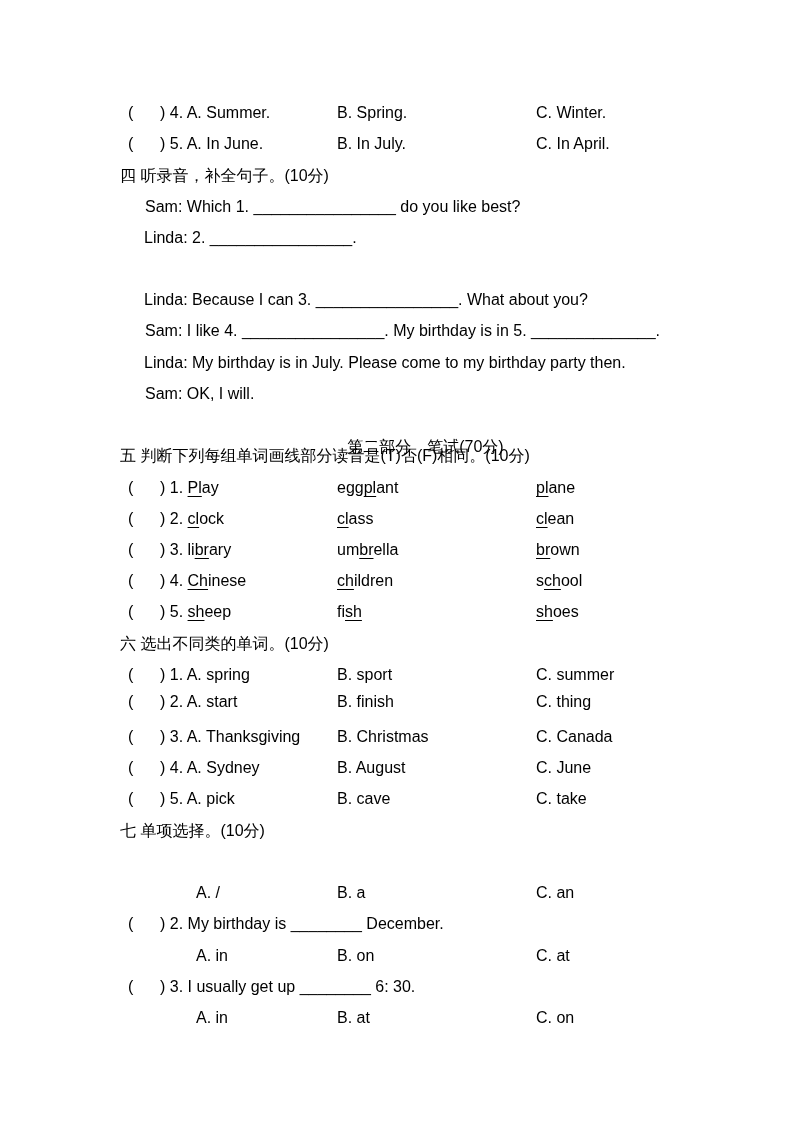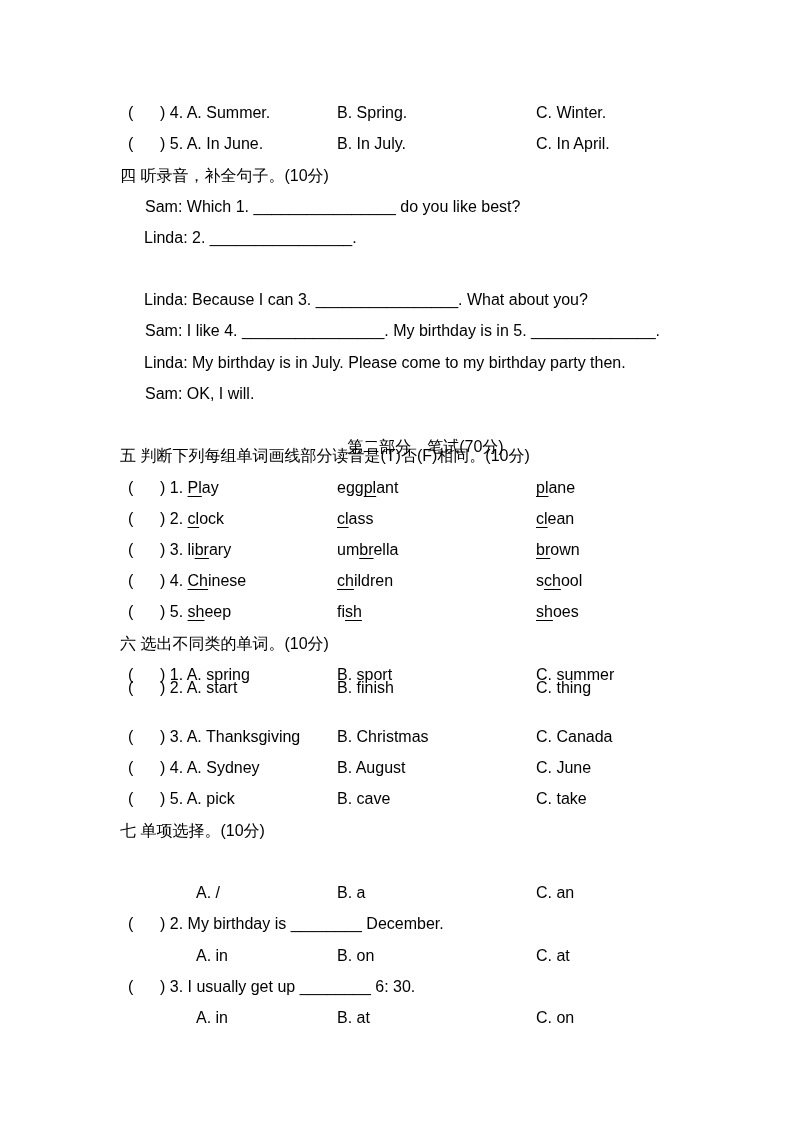--- a/index.html
+++ b/index.html
@@ -103,21 +103,21 @@
   </div>
 
   <div class="line" style="top:633px">
     <span class="title">六 选出不同类的单词。(10分)</span>
   </div>
   <div class="line" style="top:664px">
     <span class="col1">(      ) 1. A. spring</span>
     <span class="col2">B. sport</span>
     <span class="col3">C. summer</span>
   </div>
-  <div class="line" style="top:677px">
+  <div class="line" style="top:691px">
     <span class="col1">(      ) 2. A. start</span>
     <span class="col2">B. finish</span>
     <span class="col3">C. thing</span>
   </div>
   <div class="line" style="top:726px">
     <span class="col1">(      ) 3. A. Thanksgiving</span>
     <span class="col2">B. Christmas</span>
     <span class="col3">C. Canada</span>
   </div>
   <div class="line" style="top:757px">

